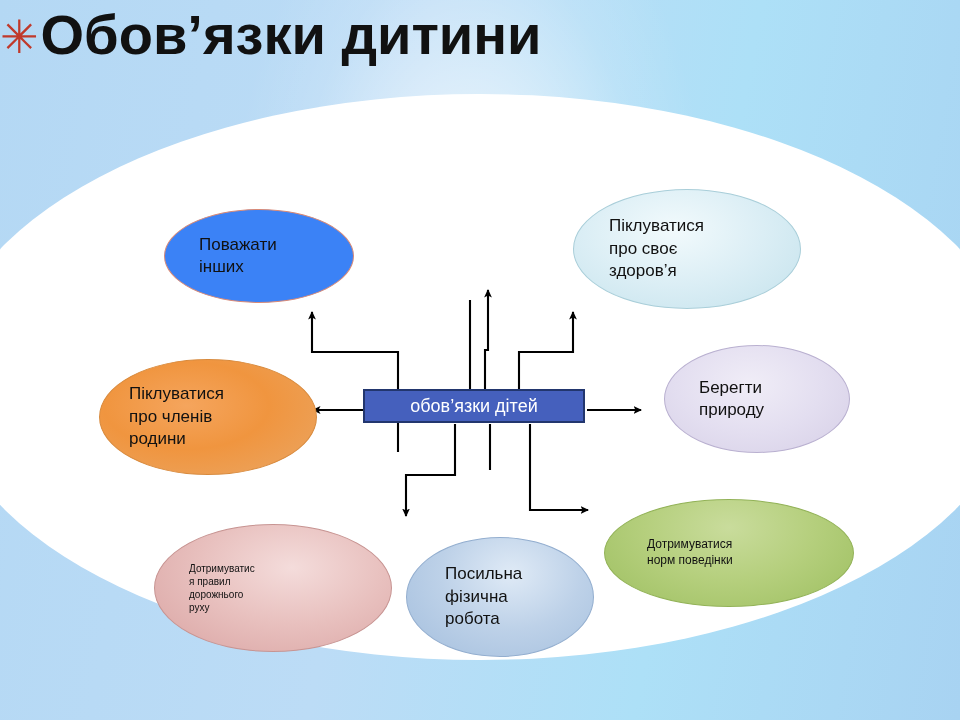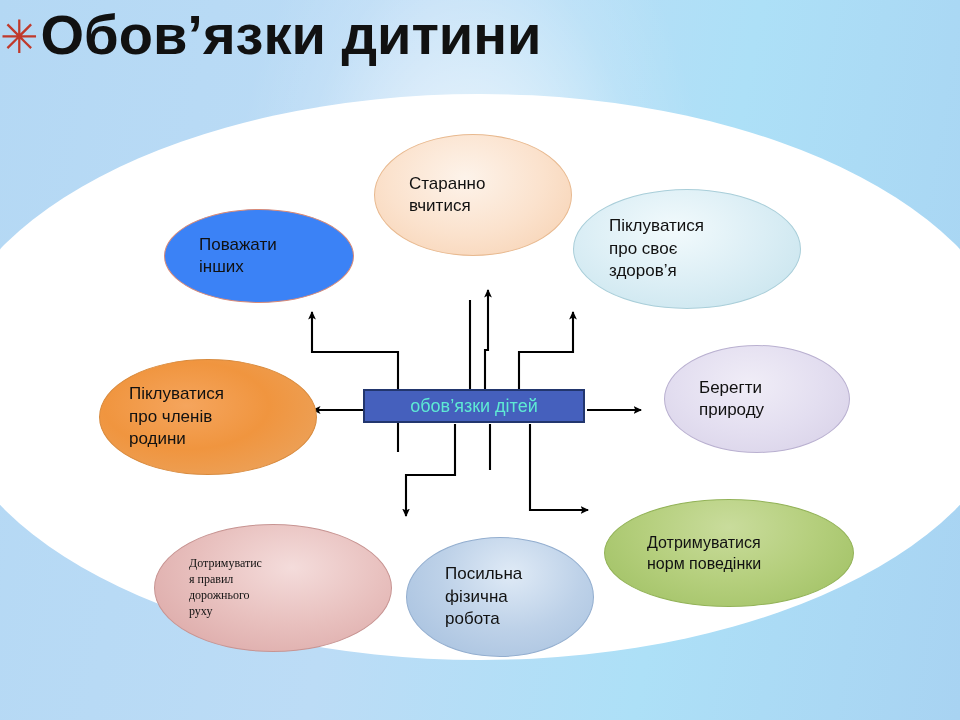--- a/index.html
+++ b/index.html
@@ -116,21 +116,21 @@
     width: 222px;
     height: 34px;
     background: #4560bd;
     border: 2px solid #22366e;
     box-sizing: border-box;
     display: flex;
     align-items: center;
     justify-content: center;
   }
   #center-box .center-text {
-    color: #5eead4;
+    color: #ffffff;
     font-size: 18px;
     line-height: 1;
   }
 
   
   #node-starannno {
     left: 374px; top: 134px; width: 198px; height: 122px;
     background: radial-gradient(ellipse at 46% 36%, #fdf3ea 0%, #fbe2cd 52%, #f6cfae 100%);
     border: 1px solid #e8b98f;
   }
@@ -162,35 +162,35 @@
     background: radial-gradient(ellipse at 46% 36%, #f0edf7 0%, #e3def0 52%, #d6cfe6 100%);
     border: 1px solid #b9b0d0;
   }
   #node-pryroda .node-text { padding-left: 34px; }
 
   #node-dorozhniy {
     left: 154px; top: 524px; width: 238px; height: 128px;
     background: radial-gradient(ellipse at 58% 34%, #f4dcdb 0%, #e8c0be 48%, #d9a3a2 100%);
     border: 1px solid #c79492;
   }
-  #node-dorozhniy .node-text { padding-left: 34px; font-size: 12px; font-family: Liberation Serif, serif; }
+  #node-dorozhniy .node-text { padding-left: 34px; font-size: 10px; }
 
   #node-fizychna {
     left: 406px; top: 537px; width: 188px; height: 120px;
     background: radial-gradient(ellipse at 56% 30%, #dfeaf6 0%, #bdd1e8 48%, #a3bedd 100%);
     border: 1px solid #93aecf;
   }
   #node-fizychna .node-text { padding-left: 38px; }
 
   #node-povedinka {
     left: 604px; top: 499px; width: 250px; height: 108px;
     background: radial-gradient(ellipse at 50% 26%, #c9dc9c 0%, #b5cf7d 48%, #9dbf60 100%);
     border: 1px solid #92b257;
   }
-  #node-povedinka .node-text { padding-left: 42px; font-size: 16px; }
+  #node-povedinka .node-text { padding-left: 42px; font-size: 12px; }
 </style>
 </head>
 <body>
 
 <div id="slide">
 
   <div class="bg-base"></div>
   <div class="bg-white-ellipse"></div>
   <div class="bg-bottom-band"></div>
 
@@ -219,24 +219,20 @@
       <path d="M 587,410 L 641,410" marker-end="url(#arrowEnd)"></path>
 
       <path d="M 455,424 L 455,475 L 406,475 L 406,516" marker-end="url(#arrowEnd)"></path>
 
       <path d="M 490,424 L 490,470"></path>
 
       <path d="M 530,424 L 530,510 L 588,510" marker-end="url(#arrowEnd)"></path>
     </g>
   </svg>
 
-  <div class="node" id="node-starannno">
-    <span class="node-text">Старанно
-вчитися</span>
-  </div>
 
   <div class="node" id="node-povazhaty">
     <span class="node-text">Поважати
 інших</span>
   </div>
 
   <div class="node" id="node-zdorovya">
     <span class="node-text">Піклуватися
 про своє
 здоров’я</span>

